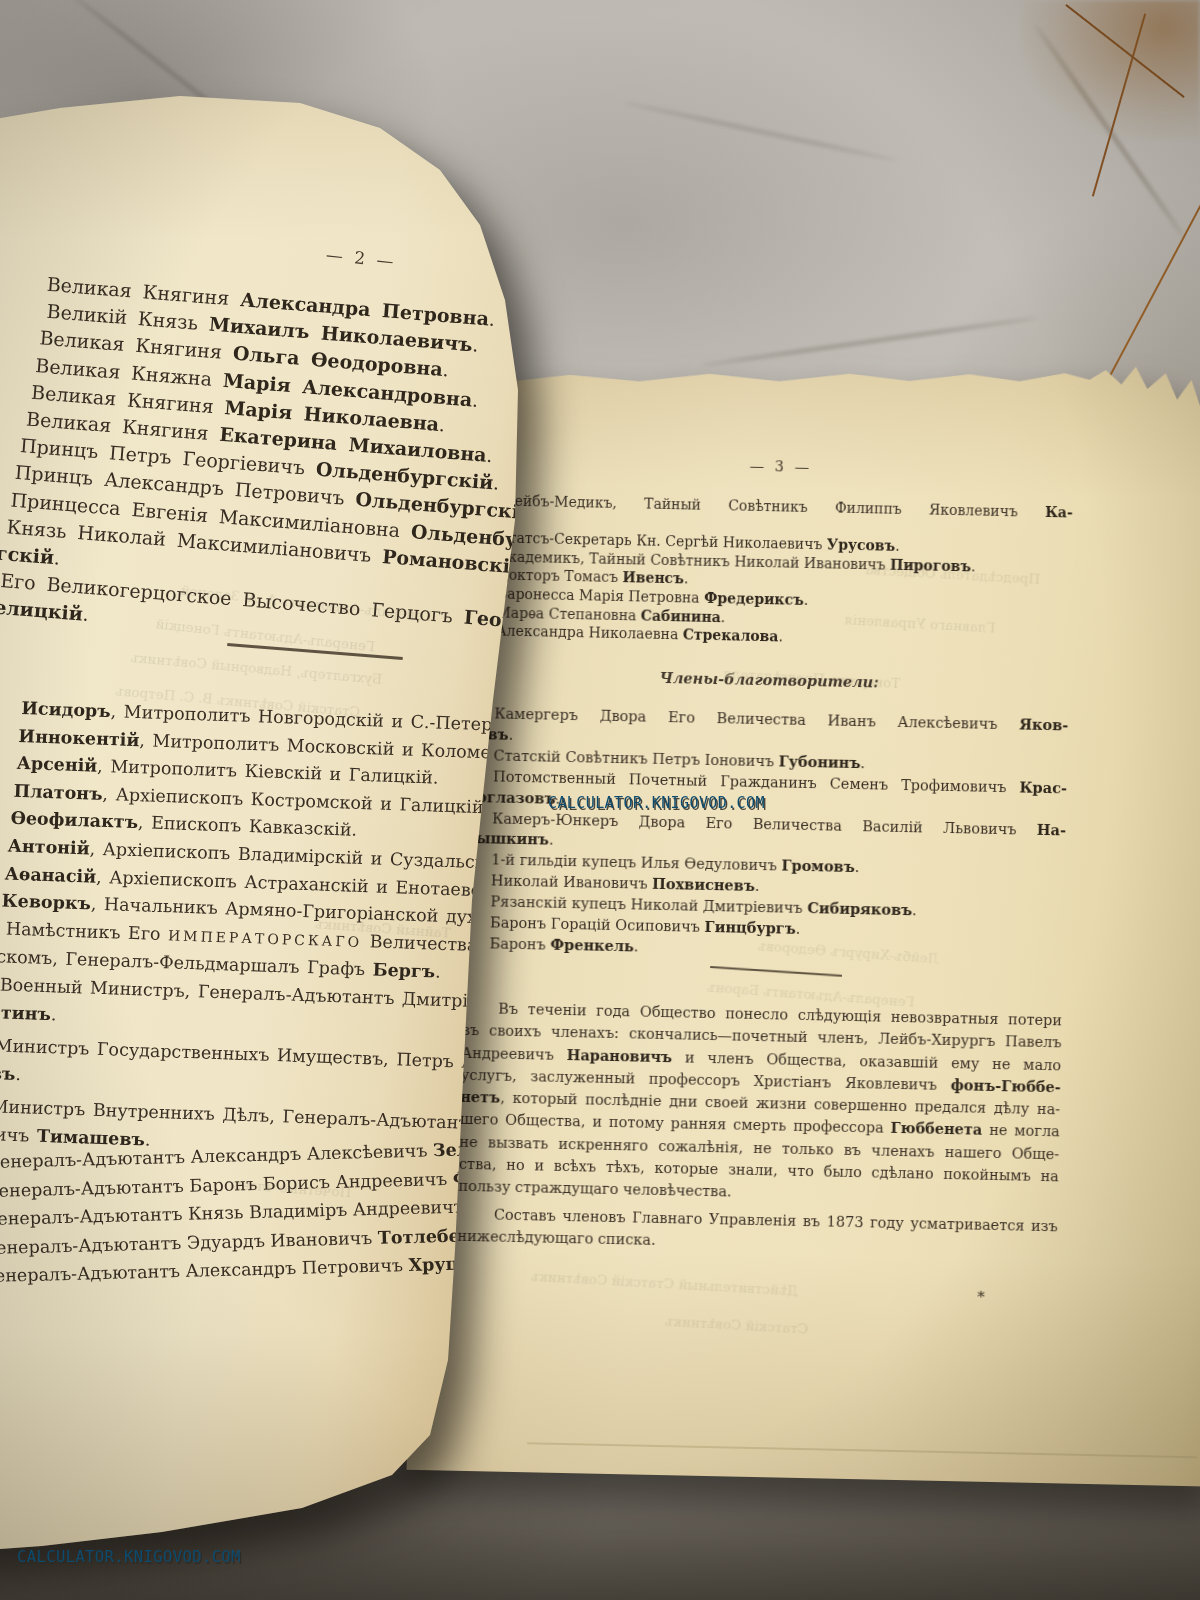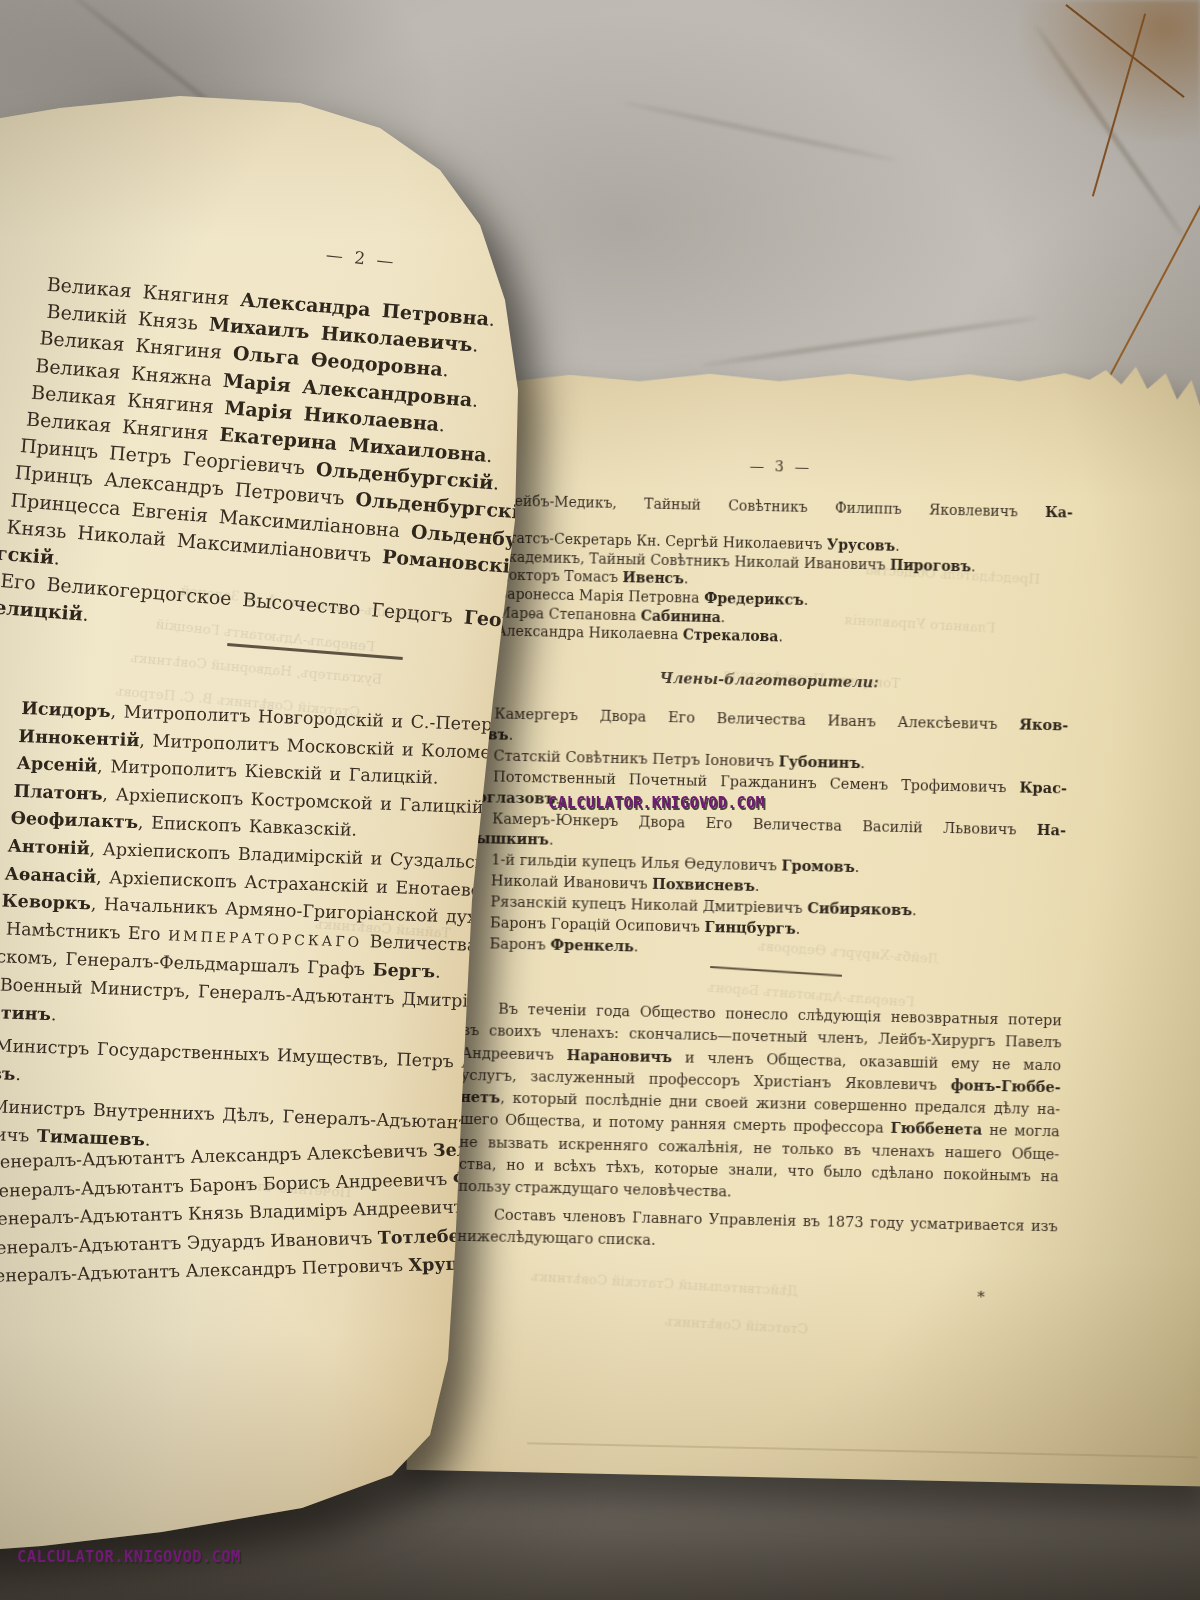--- a/index.html
+++ b/index.html
@@ -72,22 +72,22 @@
   .l-div{left:297px;top:560px;width:176px;height:2.5px;transform:rotate(4.5deg);}
   .r-div{left:293px;top:613px;width:132px;height:2px;transform:rotate(2.5deg);}
   .crease{position:absolute;left:120px;top:1090px;width:670px;height:1.5px;
           background:#b5a478;opacity:.55;}
   .footnote-star{position:absolute;left:567px;top:926px;font-size:15px;color:#3c3126;}
 
   .ghosts .ghost{position:absolute;white-space:nowrap;opacity:.14;color:#5f5a45;
           filter:blur(.7px);font-size:13.5px;}
 
   
-  .wm{position:absolute;z-index:9;font-family:"DejaVu Sans Mono",monospace;font-weight:bold;
-      color:#701a75;text-shadow:1.5px 1.5px 0 rgba(45,42,38,.85);letter-spacing:.4px;}
+  .wm{position:absolute;z-index:9;font-family:"DejaVu Sans Mono",monospace;font-weight:normal;
+      color:#0c4a6e;text-shadow:1.5px 1.5px 0 rgba(45,42,38,.85);letter-spacing:.4px;}
   .wm-mid{left:548px;top:794px;font-size:15px;}
   .wm-bottom{left:17px;top:1548px;font-size:15.5px;}
   .vignette{position:absolute;inset:0;z-index:8;pointer-events:none;
       background:radial-gradient(ellipse at 50% 45%, transparent 60%, rgba(28,24,18,.22) 100%);}
 </style>
 </head>
 <body>
 
 <div class="stage">
 

